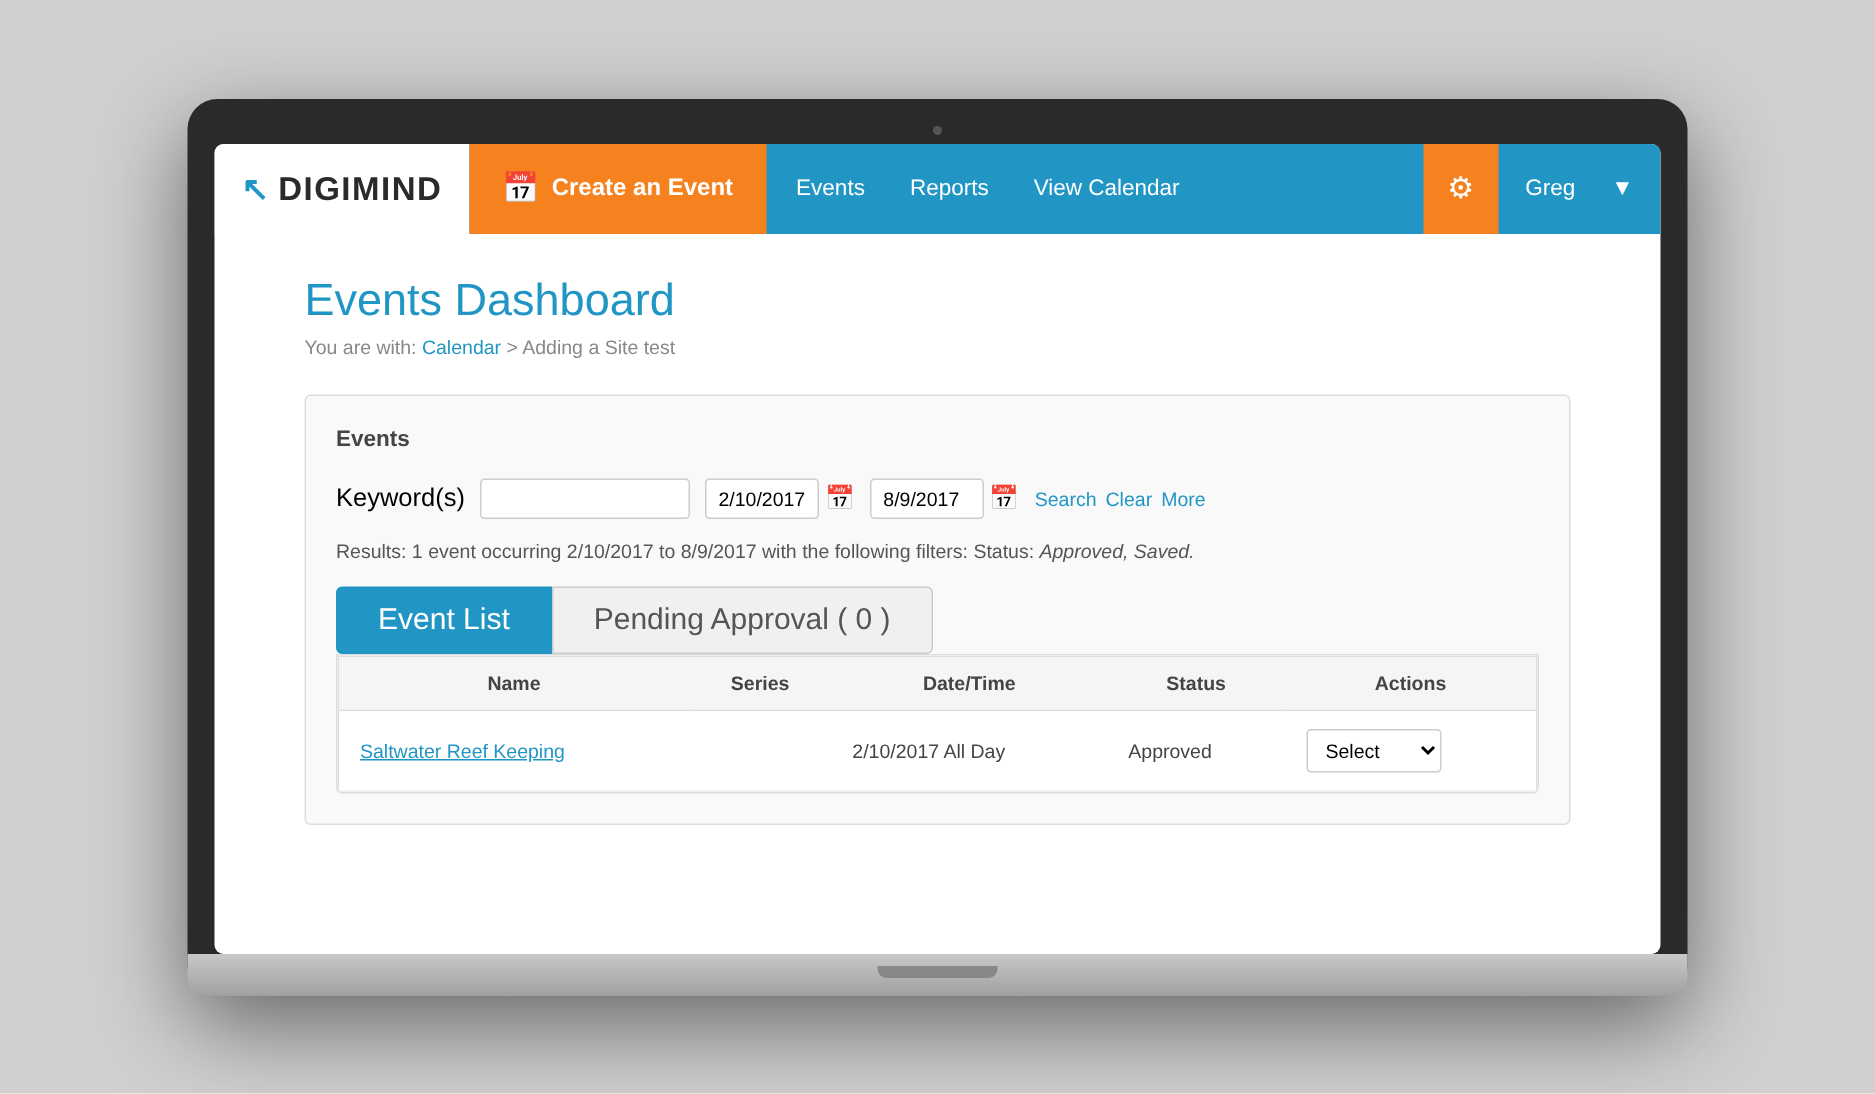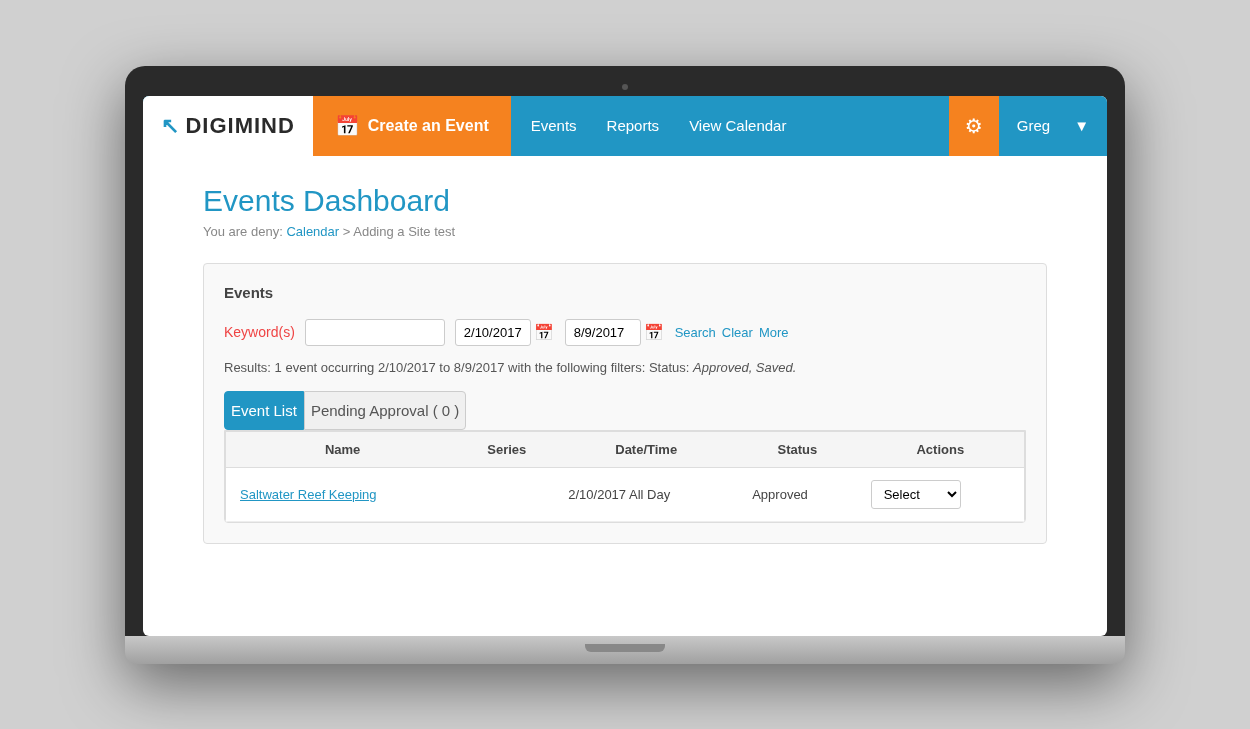--- a/index.html
+++ b/index.html
@@ -172,22 +172,22 @@
 
     
     .filter-row {
       display: flex;
       align-items: center;
       gap: 10px;
       margin-bottom: 14px;
       flex-wrap: wrap;
     }
     .filter-label {
-      font-size: 14px;
-      color: #ef4444;
+      font-size: 17px;
+      color: #000000;
     }
     .filter-input {
       border: 1px solid #ccc;
       border-radius: 3px;
       padding: 5px 8px;
       font-size: 13px;
       width: 140px;
       background: #fff;
     }
     .date-input-group {
@@ -232,22 +232,22 @@
     .results-text em {
       font-style: italic;
     }
 
     
     .tabs {
       display: flex;
       margin-bottom: 0;
     }
     .tab {
-      padding: 10px 6px;
-      font-size: 15px;
+      padding: 10px 27px;
+      font-size: 20px;
       cursor: pointer;
       border: 1px solid #ccc;
       background: #f0f0f0;
       color: #555;
     }
     .tab.active {
       background: #2196c4;
       color: #fff;
       border-color: #2196c4;
     }
@@ -333,21 +333,21 @@
         <div class="nav-user">
           <span>Greg</span>
           <span>▼</span>
         </div>
       </div>
     </nav>
 
     <div class="main-content">
       <h1 class="page-title">Events Dashboard</h1>
       <p class="breadcrumb">
-        <span>You are deny: </span><a>Calendar</a><span> &gt; Adding a Site test</span>
+        <span>You are with: </span><a>Calendar</a><span> &gt; Adding a Site test</span>
       </p>
 
       <div class="events-panel">
         <div class="events-panel-title">Events</div>
 
         <div class="filter-row">
           <label class="filter-label">Keyword(s)</label>
           <input class="filter-input" type="text" placeholder="" style="">
           <div class="date-input-group">
             <input class="date-input" type="text" value="2/10/2017" style="">

